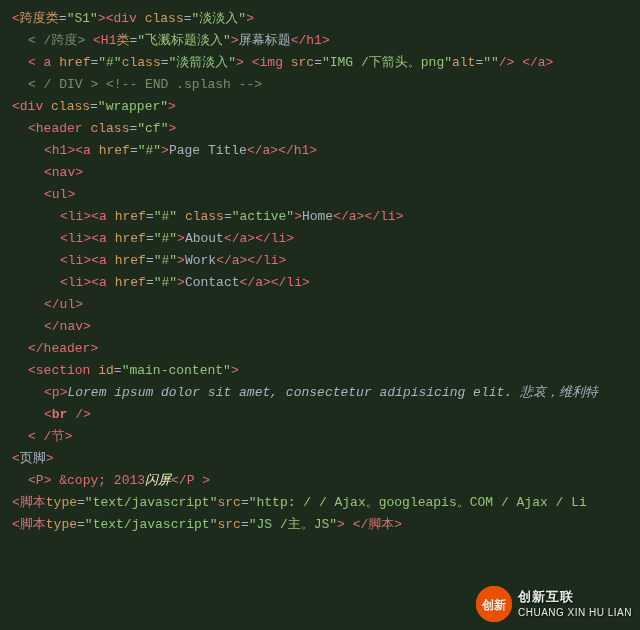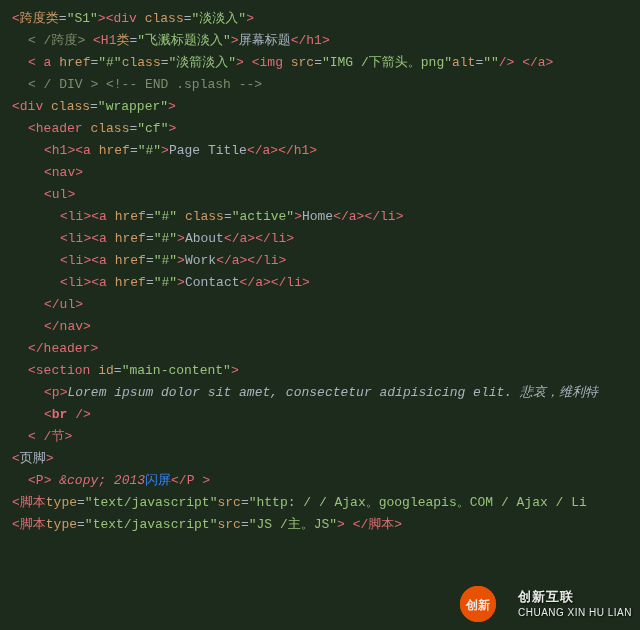--- a/index.html
+++ b/index.html
@@ -32,21 +32,21 @@
       display: block;
     }
 
     
     .watermark {
       position: absolute;
       bottom: 8px;
       right: 8px;
       display: flex;
       align-items: center;
-      gap: 22px;
+      gap: 6px;
       opacity: 0.9;
     }
 
     .watermark-logo {
       width: 36px;
       height: 36px;
       background: linear-gradient(135deg, #ff6600, #ff4400);
       border-radius: 50%;
       display: flex;
       align-items: center;
@@ -94,21 +94,21 @@
       <div class="code-line" style="padding-left: 48px;"><span style="color: rgb(224, 108, 117);">&lt;</span><span style="color: rgb(224, 108, 117);">li</span><span style="color: rgb(224, 108, 117);">&gt;&lt;</span><span style="color: rgb(224, 108, 117);">a</span><span style="color: rgb(171, 178, 191);"> </span><span style="color: rgb(209, 154, 102);">href</span><span style="color: rgb(171, 178, 191);">=</span><span style="color: rgb(152, 195, 121);">"#"</span><span style="color: rgb(224, 108, 117);">&gt;</span><span style="color: rgb(171, 178, 191);">Work</span><span style="color: rgb(224, 108, 117);">&lt;/</span><span style="color: rgb(224, 108, 117);">a</span><span style="color: rgb(224, 108, 117);">&gt;&lt;/</span><span style="color: rgb(224, 108, 117);">li</span><span style="color: rgb(224, 108, 117);">&gt;</span></div>
       <div class="code-line" style="padding-left: 48px;"><span style="color: rgb(224, 108, 117);">&lt;</span><span style="color: rgb(224, 108, 117);">li</span><span style="color: rgb(224, 108, 117);">&gt;&lt;</span><span style="color: rgb(224, 108, 117);">a</span><span style="color: rgb(171, 178, 191);"> </span><span style="color: rgb(209, 154, 102);">href</span><span style="color: rgb(171, 178, 191);">=</span><span style="color: rgb(152, 195, 121);">"#"</span><span style="color: rgb(224, 108, 117);">&gt;</span><span style="color: rgb(171, 178, 191);">Contact</span><span style="color: rgb(224, 108, 117);">&lt;/</span><span style="color: rgb(224, 108, 117);">a</span><span style="color: rgb(224, 108, 117);">&gt;&lt;/</span><span style="color: rgb(224, 108, 117);">li</span><span style="color: rgb(224, 108, 117);">&gt;</span></div>
       <div class="code-line" style="padding-left: 32px;"><span style="color: rgb(224, 108, 117);">&lt;/</span><span style="color: rgb(224, 108, 117);">ul</span><span style="color: rgb(224, 108, 117);">&gt;</span></div>
       <div class="code-line" style="padding-left: 32px;"><span style="color: rgb(224, 108, 117);">&lt;/</span><span style="color: rgb(224, 108, 117);">nav</span><span style="color: rgb(224, 108, 117);">&gt;</span></div>
       <div class="code-line" style="padding-left: 16px;"><span style="color: rgb(224, 108, 117);">&lt;/</span><span style="color: rgb(224, 108, 117);">header</span><span style="color: rgb(224, 108, 117);">&gt;</span></div>
       <div class="code-line" style="padding-left: 16px;"><span style="color: rgb(224, 108, 117);">&lt;</span><span style="color: rgb(224, 108, 117);">section</span><span style="color: rgb(171, 178, 191);"> </span><span style="color: rgb(209, 154, 102);">id</span><span style="color: rgb(171, 178, 191);">=</span><span style="color: rgb(152, 195, 121);">"main-content"</span><span style="color: rgb(224, 108, 117);">&gt;</span></div>
       <div class="code-line" style="padding-left: 32px;"><span style="color: rgb(224, 108, 117);">&lt;</span><span style="color: rgb(224, 108, 117);">p</span><span style="color: rgb(224, 108, 117);">&gt;</span><span style="color: rgb(171, 178, 191); font-style: italic;">Lorem ipsum dolor sit amet, consectetur adipisicing elit. 悲哀，维利特</span></div>
       <div class="code-line" style="padding-left: 32px;"><span style="color: rgb(224, 108, 117);">&lt;</span><span style="color: rgb(224, 108, 117); font-weight: bold;">br</span><span style="color: rgb(224, 108, 117);"> /&gt;</span></div>
       <div class="code-line" style="padding-left: 16px;"><span style="color: rgb(224, 108, 117);">&lt; /节&gt;</span></div>
       <div class="code-line" style="padding-left: 0px;"><span style="color: rgb(224, 108, 117);">&lt;</span><span style="color: rgb(171, 178, 191);">页脚</span><span style="color: rgb(224, 108, 117);">&gt;</span></div>
-      <div class="code-line" style="padding-left: 16px;"><span style="color: rgb(224, 108, 117);">&lt;</span><span style="color: rgb(224, 108, 117);">P</span><span style="color: rgb(224, 108, 117); font-style: italic;">&gt; &amp;copy; 2013</span><span style="color: #3b82f6;">闪屏</span><span style="color: rgb(224, 108, 117);">&lt;/P &gt;</span></div>
+      <div class="code-line" style="padding-left: 16px;"><span style="color: rgb(224, 108, 117);">&lt;</span><span style="color: rgb(224, 108, 117);">P</span><span style="color: rgb(224, 108, 117);">&gt; &amp;copy; 2013</span><span style="color: #fef9c3; font-style: italic;">闪屏</span><span style="color: rgb(224, 108, 117);">&lt;/P &gt;</span></div>
       <div class="code-line" style="padding-left: 0px;"><span style="color: rgb(224, 108, 117);">&lt;</span><span style="color: rgb(224, 108, 117);">脚本</span><span style="color: rgb(209, 154, 102);">type</span><span style="color: rgb(171, 178, 191);">=</span><span style="color: rgb(152, 195, 121);">"text/javascript"</span><span style="color: rgb(209, 154, 102);">src</span><span style="color: rgb(171, 178, 191);">=</span><span style="color: rgb(152, 195, 121);">"http: / / Ajax。googleapis。COM / Ajax / Li</span></div>
       <div class="code-line" style="padding-left: 0px;"><span style="color: rgb(224, 108, 117);">&lt;</span><span style="color: rgb(224, 108, 117);">脚本</span><span style="color: rgb(209, 154, 102);">type</span><span style="color: rgb(171, 178, 191);">=</span><span style="color: rgb(152, 195, 121);">"text/javascript"</span><span style="color: rgb(209, 154, 102);">src</span><span style="color: rgb(171, 178, 191);">=</span><span style="color: rgb(152, 195, 121);">"JS /主。JS"</span><span style="color: rgb(224, 108, 117);">&gt; &lt;/</span><span style="color: rgb(224, 108, 117);">脚本</span><span style="color: rgb(224, 108, 117);">&gt;</span></div>
     </div>
 </div>
 
 <div class="watermark">
   <div class="watermark-logo">
     <svg width="36" height="36" viewBox="0 0 36 36">
       <circle cx="18" cy="18" r="18" fill="#ff5500"></circle>
       <text x="18" y="23" text-anchor="middle" fill="white" font-size="12" font-weight="bold" font-family="sans-serif">创新</text>

